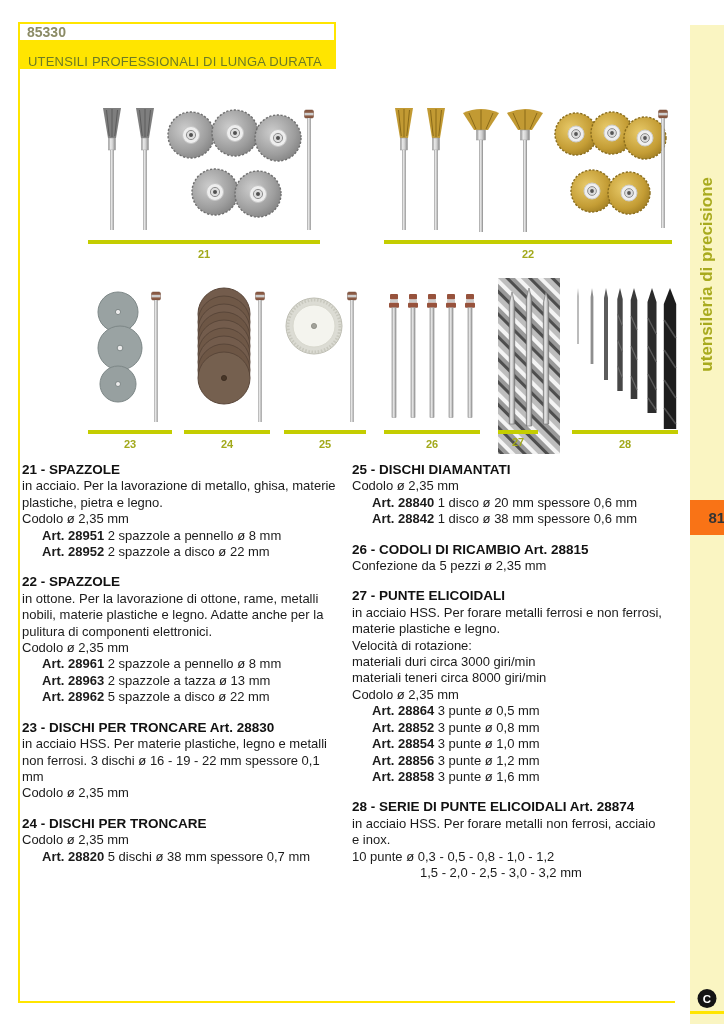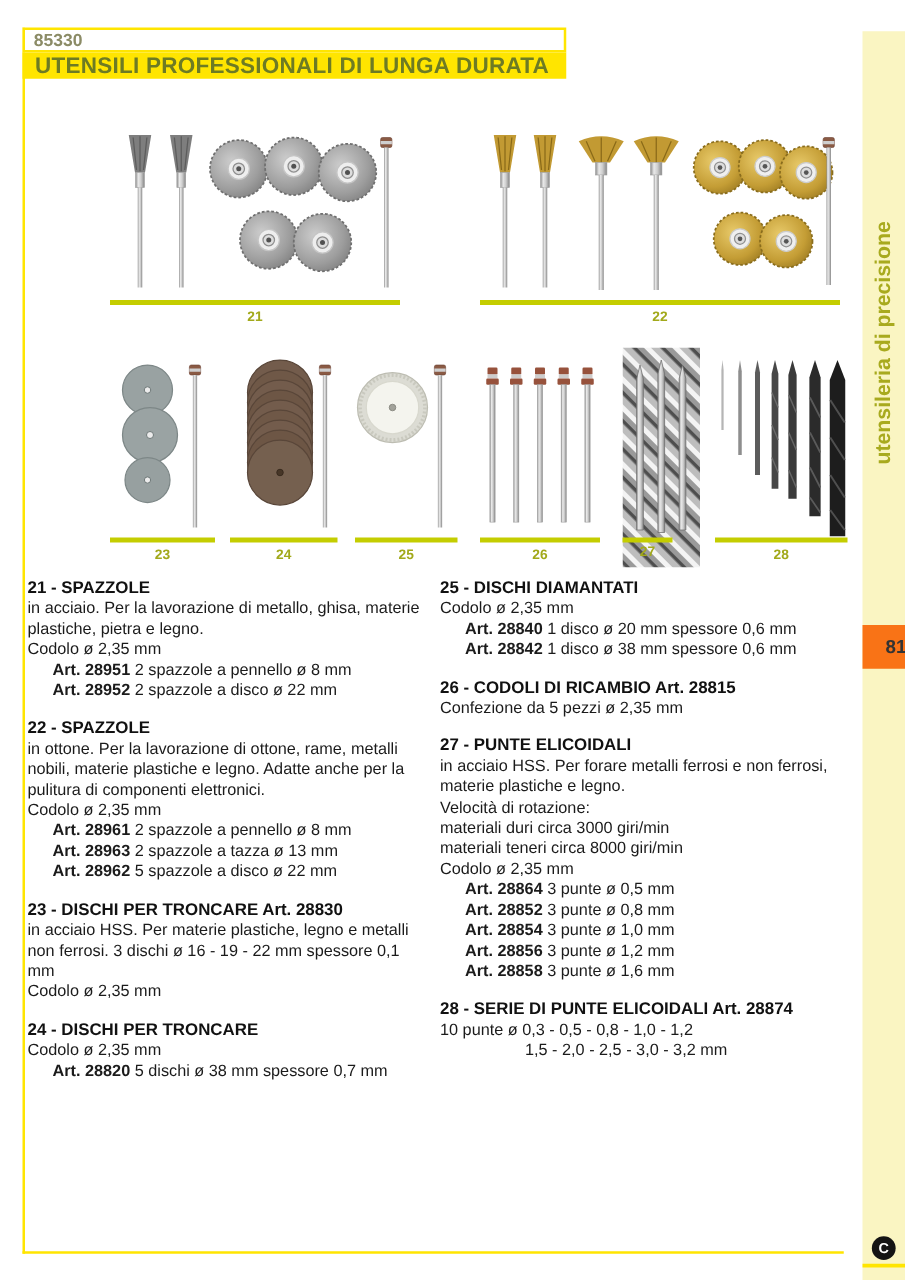--- a/index.html
+++ b/index.html
@@ -8,22 +8,22 @@
   .page{position:absolute;inset:0;width:724px;height:1024px;background:#fff;}
 
   
   .frame{position:absolute;left:18px;top:22px;width:657px;height:981px;box-sizing:border-box;
          border-left:2px solid #ffe500;border-bottom:2px solid #ffe500;}
 
   
   .header{position:absolute;left:18px;top:22px;height:26px;display:flex;align-items:stretch;flex-direction:column;}
   .code-box{background:#fff;border:2px solid #ffe500;color:#8b8b66;font-weight:700;font-size:14px;
             display:flex;align-items:center;padding:0 7px;box-sizing:border-box;}
-  .title-bar{background:#ffe500;color:#6d7b24;font-weight:700;font-size:18px;letter-spacing:.2px;
-             display:flex;align-items:center;padding:0 14px 0 10px;}
+  .title-bar{background:#ffe500;color:#6d7b24;font-weight:400;font-size:13px;letter-spacing:.2px;
+             display:flex;align-items:center;padding:12px 14px 0 10px;}
 
   
   .cell{position:absolute;text-align:center;}
   .cell svg{display:block;margin:0 auto;}
   .uline{height:4px;background:#c4cd00;}
   .num{color:#a2a91b;font-weight:700;font-size:11px;margin-top:4px;}
   #cell21{left:48px;top:86px;width:232px;}
   #cell22{left:344px;top:86px;width:288px;}
   #cell23{left:48px;top:268px;width:84px;}
   #cell24{left:144px;top:268px;width:86px;}
@@ -402,20 +402,21 @@
       <p>materiali teneri circa 8000 giri/min</p>
       <p>Codolo ø 2,35 mm</p>
       <p><b>Art. 28864</b> <span>3 punte ø 0,5 mm</span></p>
       <p><b>Art. 28852</b> <span>3 punte ø 0,8 mm</span></p>
       <p><b>Art. 28854</b> <span>3 punte ø 1,0 mm</span></p>
       <p><b>Art. 28856</b> <span>3 punte ø 1,2 mm</span></p>
       <p><b>Art. 28858</b> <span>3 punte ø 1,6 mm</span></p>
     </section>
     <section class="sec">
       <h3>28 - SERIE DI PUNTE ELICOIDALI Art. 28874</h3>
+      <p>in acciaio HSS. Per forare metalli non ferrosi, acciaio e inox.</p>
       <p>10 punte ø 0,3 - 0,5 - 0,8 - 1,0 - 1,2</p>
       <p class="indent">1,5 - 2,0 - 2,5 - 3,0 - 3,2 mm</p>
     </section>
   </div>
 
   <div class="strip">
     <div class="vtext">utensileria di precisione</div>
     <div class="pagenum">815</div>
     <div class="logo">C</div>
     <div class="strip-line"></div>

